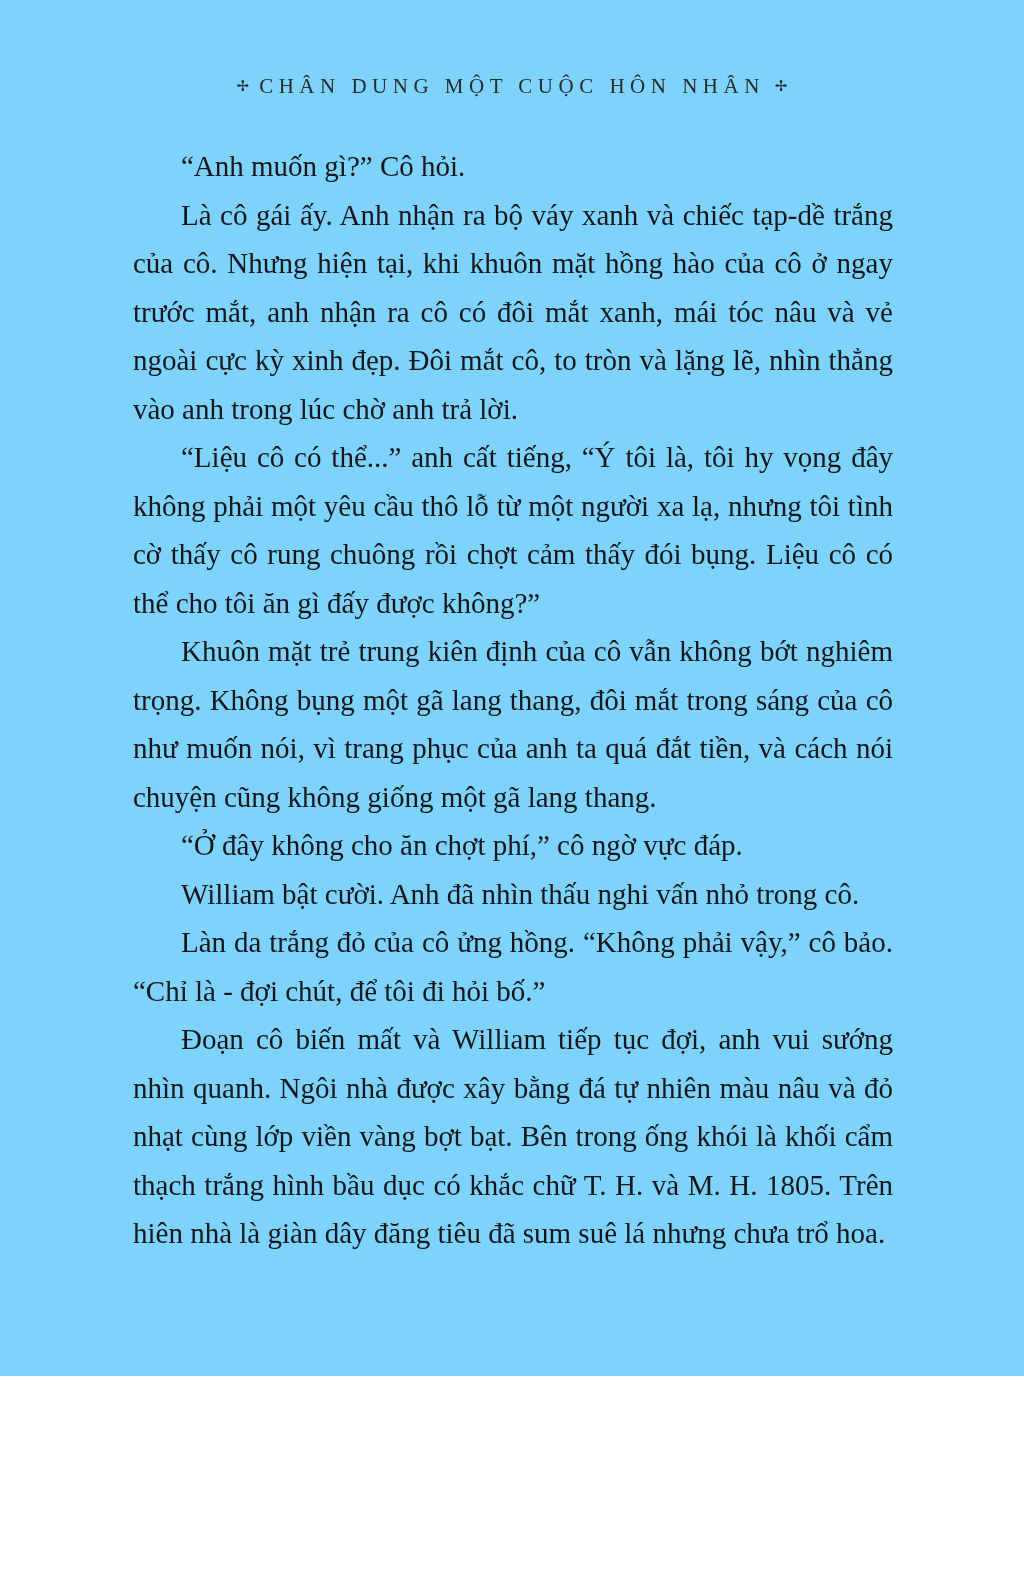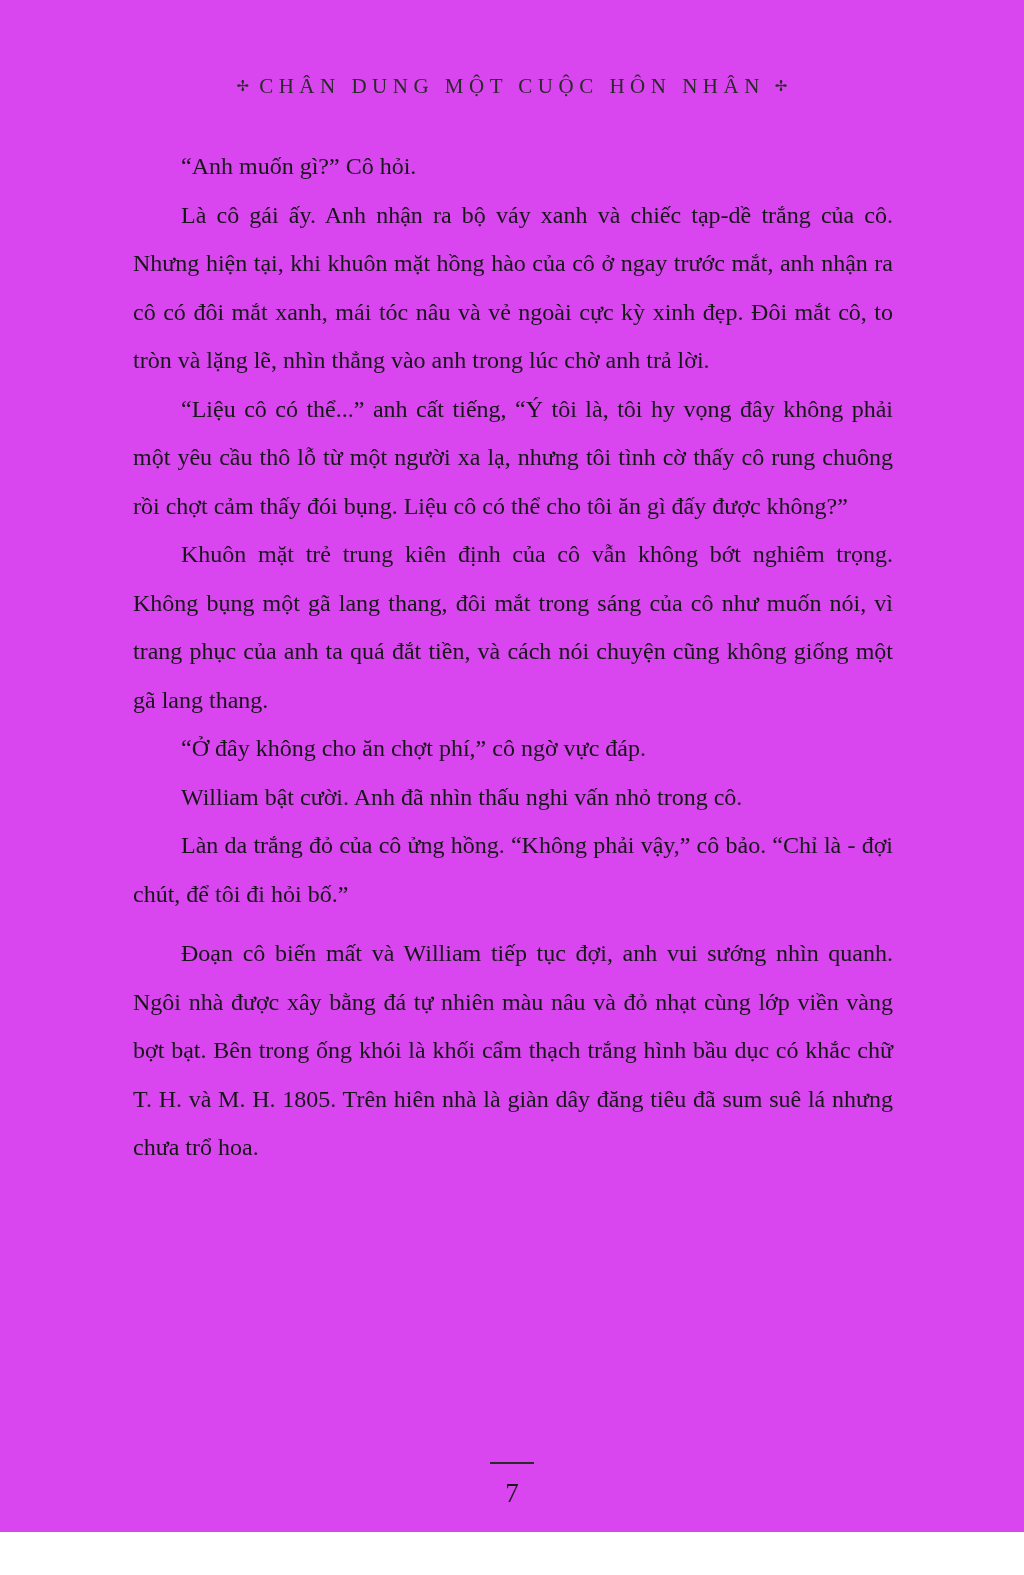--- a/index.html
+++ b/index.html
@@ -3,22 +3,22 @@
 <meta charset="utf-8">
 <style>
   html, body {
     margin: 0;
     padding: 0;
     background: #ffffff;
   }
   .page {
     position: relative;
     width: 1024px;
-    height: 1532px;
-    background: #d946ef;
+    height: 1376px;
+    background: #7dd3fc;
     margin: 0 auto;
     box-sizing: border-box;
     font-family: "Liberation Serif", "DejaVu Serif", serif;
     color: #1a1a1a;
     overflow: hidden;
   }
   .running-head {
     position: absolute;
     top: 74px;
     left: 0;
@@ -37,31 +37,30 @@
     padding: 0 10px;
   }
   .body-block {
     position: absolute;
     top: 142px;
     left: 133px;
     width: 760px;
   }
   p.para {
     margin: 0;
-    font-size: 24px;
+    font-size: 29px;
     line-height: 48.5px;
     text-align: justify;
     text-indent: 48px;
     text-justify: inter-word;
     hyphens: none;
     color: #17171a;
   }
   p.para:last-child {
     text-align: justify;
-    margin-top: 11px;
   }
   .footer {
     position: absolute;
     left: 0;
     width: 100%;
     text-align: center;
   }
   .footer-rule {
     top: 1450px;
   }

